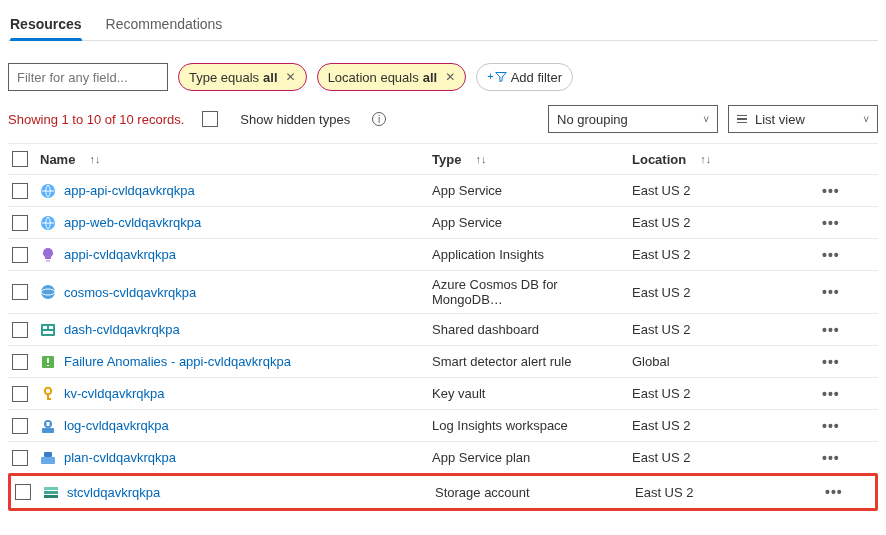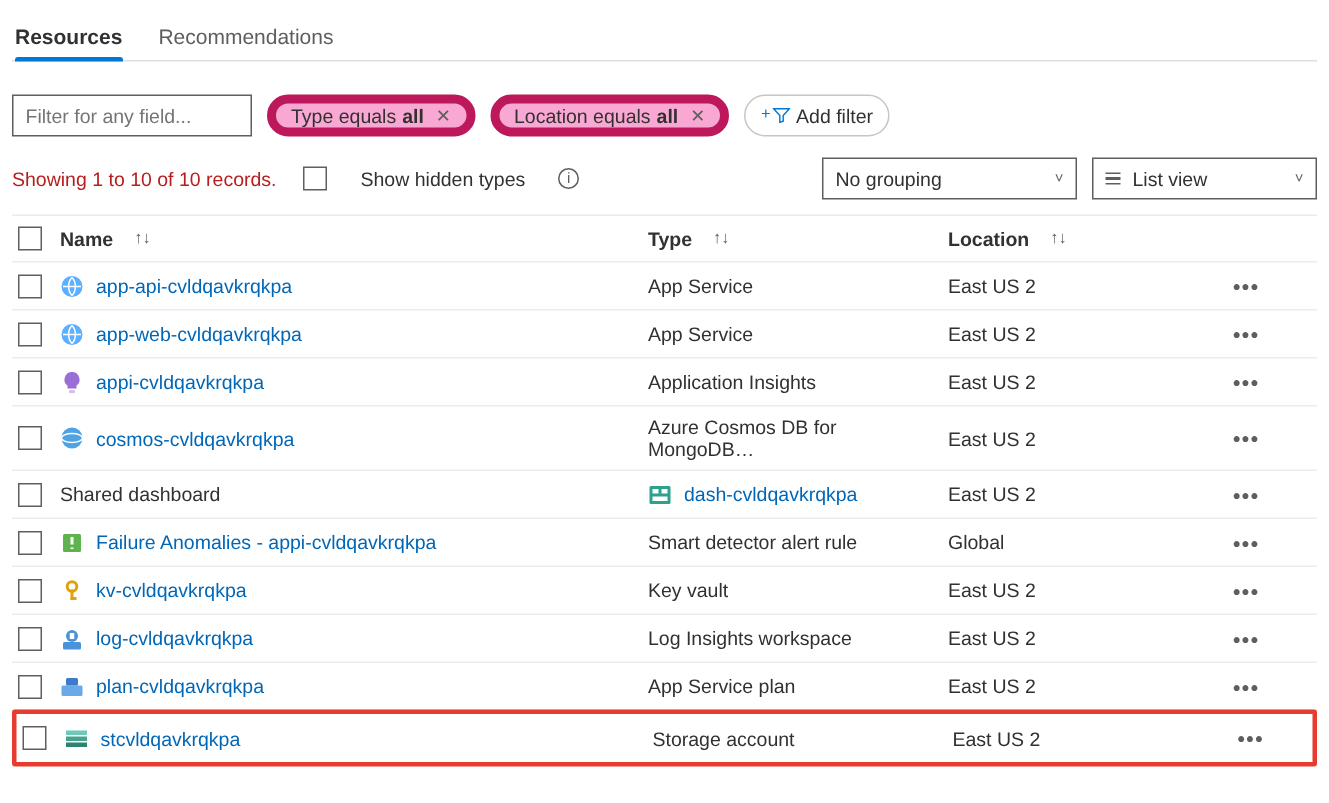--- a/index.html
+++ b/index.html
@@ -50,23 +50,23 @@
     font-size: 13px;
     color: #605e5c;
     font-family: inherit;
   }
   .pill {
     display: inline-flex;
     align-items: center;
     gap: 4px;
     height: 28px;
     padding: 0 10px;
-    border: 6px solid #be185d;
+    border: 1px solid #be185d;
     border-radius: 14px;
-    background: #f9a8d4;
+    background: #fef9c3;
     font-size: 13px;
     color: #323130;
     cursor: pointer;
   }
   .pill.addfilter { background: #fff; border: 1px dashed #c8c6c4; border-style: solid; background:#fff; }
   .pill .bold { font-weight: 600; }
   .pill .x {
     font-size: 12px;
     color: #605e5c;
     padding-left: 4px;
@@ -313,29 +313,29 @@
           <div class="td">
             <span class="more">•••</span>
           </div>
         </div>
       </div>
       <div>
         <div class="trow">
           <div class="td">
             <span class="cb"></span>
           </div>
+          <div class="td name-cell">
+            <span class="res-icon">
+              <svg width="16" height="16" viewBox="0 0 16 16">
+                <use href="#ic-dashboard"></use>
+              </svg>
+            </span>
+            <span class="name-link">dash-cvldqavkrqkpa</span>
+          </div>
           <div class="td">Shared dashboard</div>
-          <div class="td name-cell">
-            <span class="res-icon">
-              <svg width="16" height="16" viewBox="0 0 16 16">
-                <use href="#ic-dashboard"></use>
-              </svg>
-            </span>
-            <span class="name-link">dash-cvldqavkrqkpa</span>
-          </div>
           <div class="td">East US 2</div>
           <div class="td">
             <span class="more">•••</span>
           </div>
         </div>
       </div>
       <div>
         <div class="trow">
           <div class="td">
             <span class="cb"></span>

